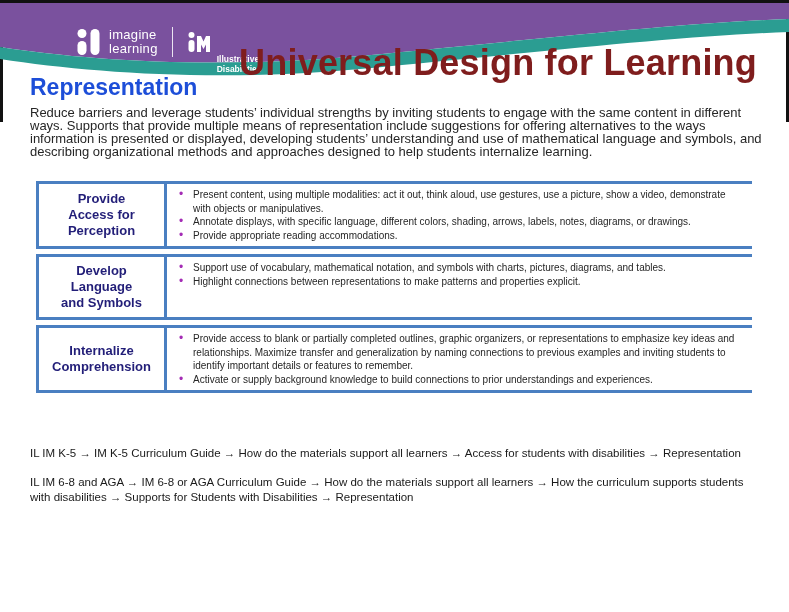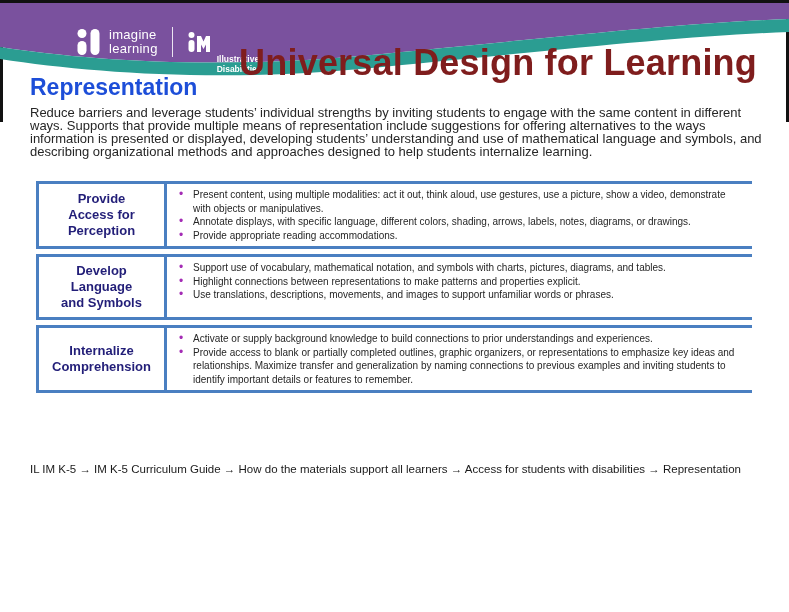--- a/index.html
+++ b/index.html
@@ -65,21 +65,21 @@
     position:relative;
     padding-left:20px;
     font-size:10px;line-height:13.5px;
   }
   .cell-content li::before{
     content:"\2022";
     position:absolute;left:6px;top:0;
     color:#A42CB5;font-size:12px;
   }
 
-  .footer-paths{position:absolute;top:446px;left:30px;width:732px;margin-top:16px;}
+  .footer-paths{position:absolute;top:446px;left:30px;width:732px;}
   .footer-paths p{margin:0 0 14px 0;font-size:11.5px;line-height:15px;color:#1a1a1a;}
 </style>
 </head>
 <body>
 
 <div class="page">
 
   <div class="edge-top"></div>
   <div class="edge-left"></div>
   <div class="edge-right"></div>
@@ -133,35 +133,35 @@
     </div>
 
     <div class="t-row">
       <div class="cell-label">Develop
 Language
 and Symbols</div>
       <div class="cell-content">
         <ul>
           <li>Support use of vocabulary, mathematical notation, and symbols with charts, pictures, diagrams, and tables.</li>
           <li>Highlight connections between representations to make patterns and properties explicit.</li>
-          <li>Use translations, descriptions, movements, and images to support unfamiliar words or phrases.</li>
         </ul>
       </div>
     </div>
 
     <div class="t-row">
       <div class="cell-label">Internalize
 Comprehension</div>
       <div class="cell-content">
         <ul>
+          <li>Provide access to blank or partially completed outlines, graphic organizers, or representations to emphasize key ideas and relationships. Maximize transfer and generalization by naming connections to previous examples and inviting students to identify important details or features to remember.</li>
           <li>Activate or supply background knowledge to build connections to prior understandings and experiences.</li>
-          <li>Provide access to blank or partially completed outlines, graphic organizers, or representations to emphasize key ideas and relationships. Maximize transfer and generalization by naming connections to previous examples and inviting students to identify important details or features to remember.</li>
         </ul>
       </div>
     </div>
 
   </div>
 
   <div class="footer-paths">
     <p>IL IM K-5 → IM K-5 Curriculum Guide → How do the materials support all learners → Access for students with disabilities → Representation</p>
+    <p>IL IM 6-8 and AGA → IM 6-8 or AGA Curriculum Guide → How do the materials support all learners → How the curriculum supports students with disabilities → Supports for Students with Disabilities → Representation</p>
   </div>
 
 </div>
 
 </body></html>

